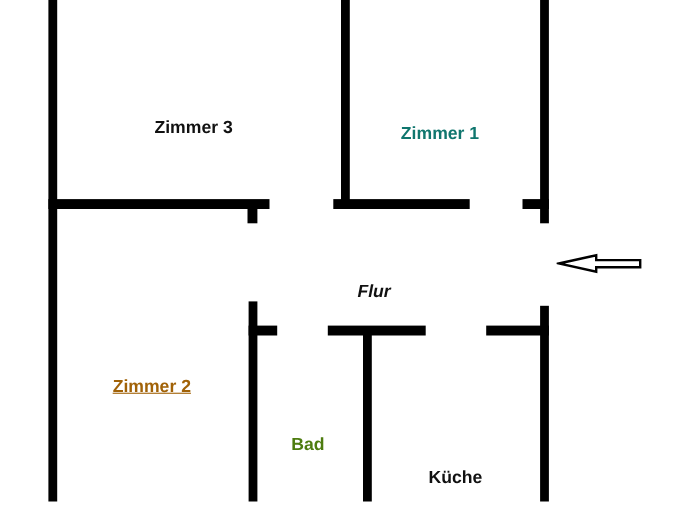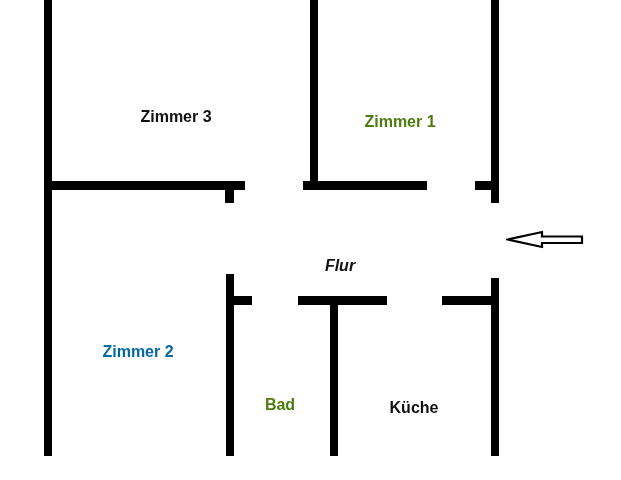--- a/index.html
+++ b/index.html
@@ -44,22 +44,22 @@
       <div class="wall" style="left: 475px; top: 181px; width: 24px; height: 9px; background: rgb(0, 0, 0);"></div>
       <div class="wall" style="left: 226px; top: 274px; width: 8px; height: 206px; background: rgb(0, 0, 0);"></div>
       <div class="wall" style="left: 226px; top: 296px; width: 26px; height: 9px; background: rgb(0, 0, 0);"></div>
       <div class="wall" style="left: 298px; top: 296px; width: 89px; height: 9px; background: rgb(0, 0, 0);"></div>
       <div class="wall" style="left: 442px; top: 296px; width: 57px; height: 9px; background: rgb(0, 0, 0);"></div>
       <div class="wall" style="left: 330px; top: 297px; width: 8px; height: 183px; background: rgb(0, 0, 0);"></div>
       <div class="wall" style="left: 44px; top: 472px; width: 455px; height: 8px; background: rgb(0, 0, 0);"></div>
     </div>
   <div id="labels">
       <div class="room-label" style="left: 176px; top: 117px; color: rgb(17, 17, 17);">Zimmer 3</div>
-      <div class="room-label" style="left: 400px; top: 122px; color: #4d7c0f;">Zimmer 1</div>
+      <div class="room-label" style="left: 400px; top: 122px; color: #0f766e;">Zimmer 1</div>
       <div class="room-label" style="left: 340px; top: 266px; color: rgb(17, 17, 17); font-style: italic;">Flur</div>
-      <div class="room-label" style="left: 138px; top: 352px; color: #0369a1;">Zimmer 2</div>
+      <div class="room-label" style="left: 138px; top: 352px; color: #a16207; text-decoration: underline;">Zimmer 2</div>
       <div class="room-label" style="left: 280px; top: 405px; color: #4d7c0f;">Bad</div>
-      <div class="room-label" style="left: 414px; top: 408px; color: rgb(17, 17, 17);">Küche</div>
+      <div class="room-label" style="left: 414px; top: 435px; color: rgb(17, 17, 17);">Küche</div>
     </div>
   <svg id="arrow" xmlns="http://www.w3.org/2000/svg" preserveAspectRatio="none" viewBox="0 0 78 21" style="left: 506px; top: 229px; width: 78px; height: 21px;">
     <polygon stroke-linejoin="miter" stroke-miterlimit="12" points="2,10.5 36,3 36,7.5 76,7.5 76,14 36,14 36,18" fill="#ffffff" stroke="#000000" stroke-width="2.2"></polygon>
   </svg>
 </div>
 
 </body></html>

